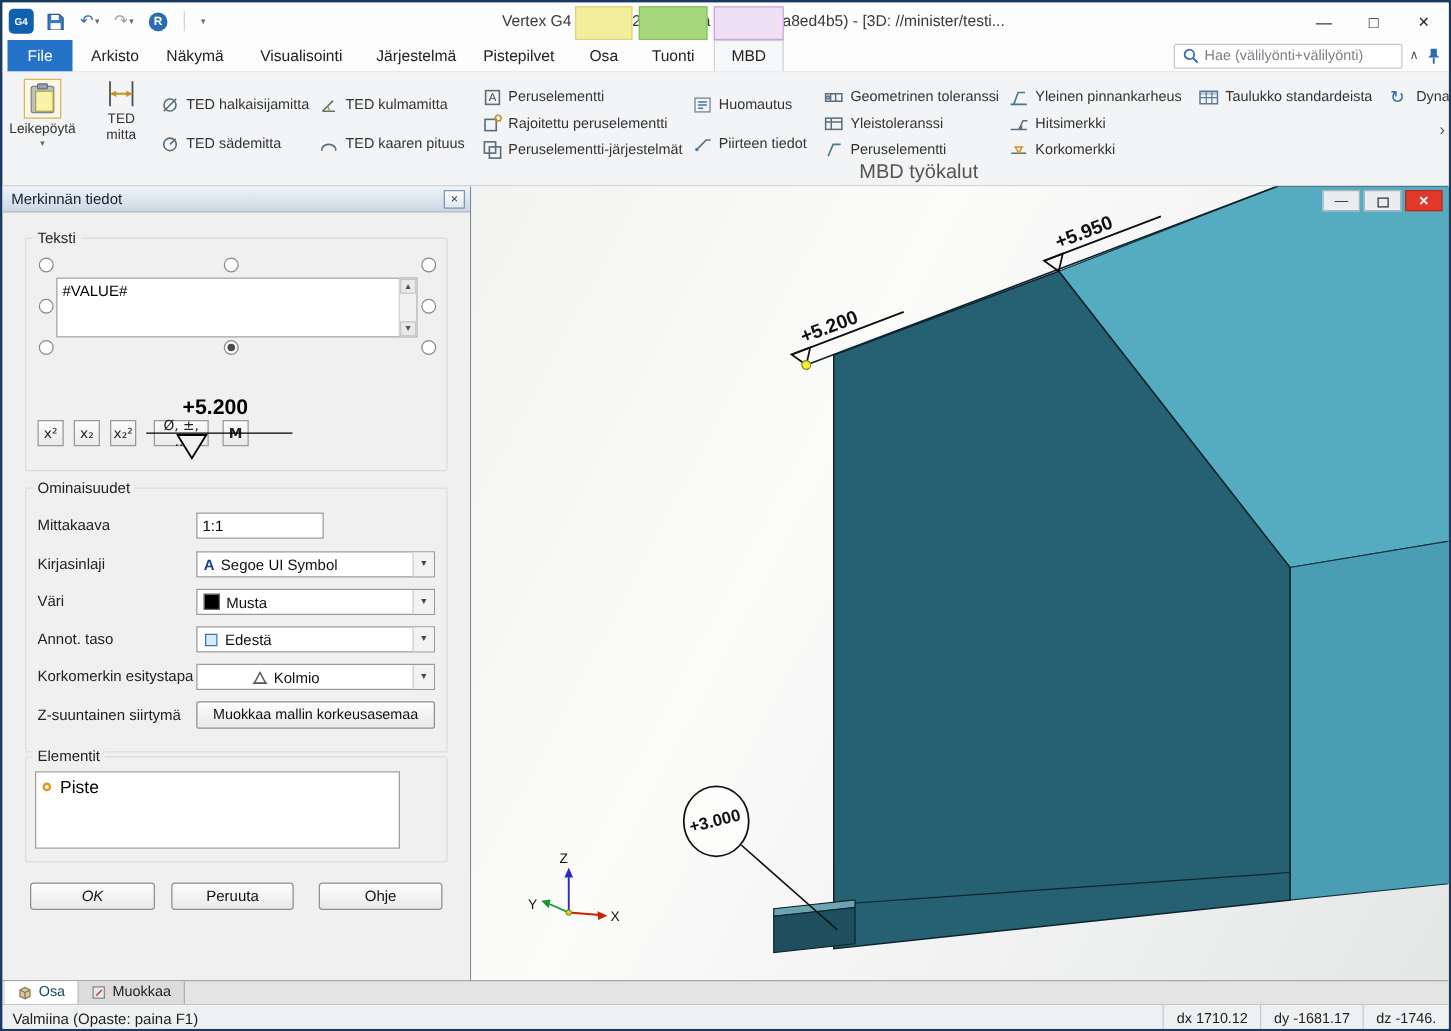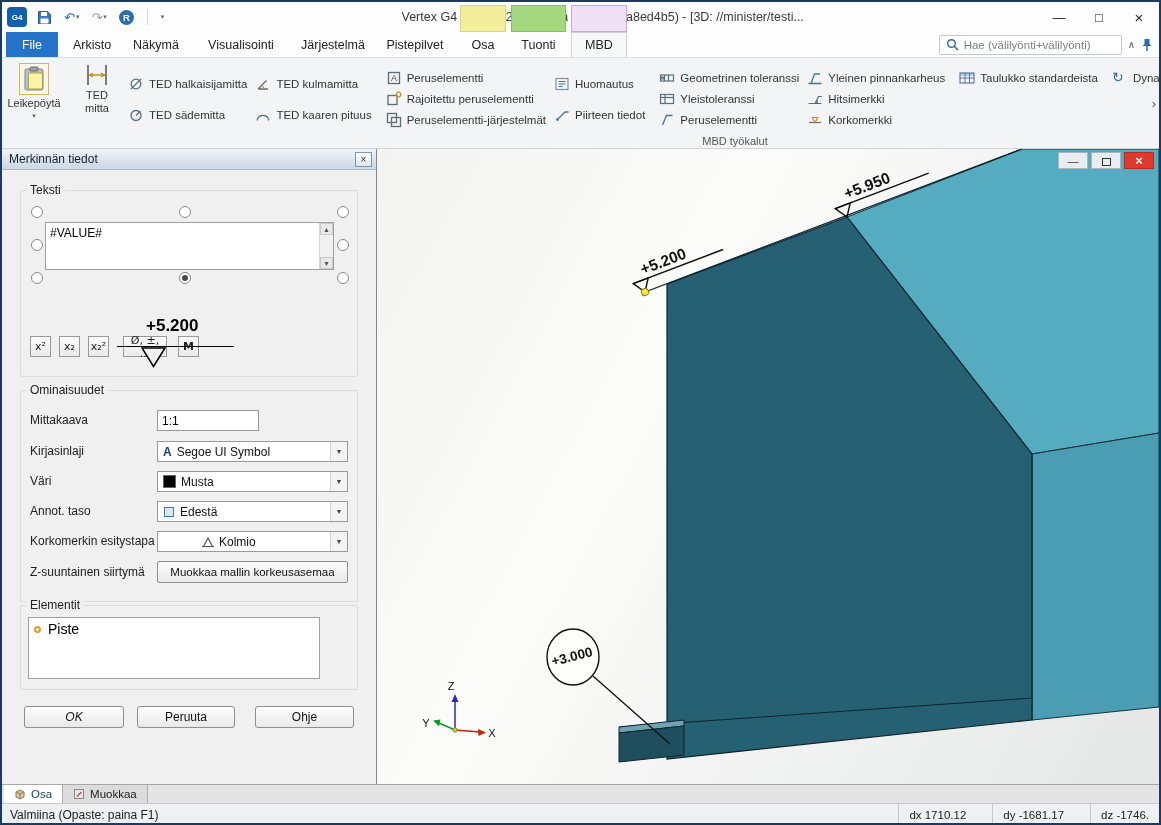--- a/index.html
+++ b/index.html
@@ -43,21 +43,21 @@
   .ribbon { position:relative; height:91px; background:#f3f4f6; border-bottom:1px solid #cfd4d9; display:flex; align-items:flex-start; padding:0 2px; }
   .rib-group { display:flex; align-items:flex-start; }
   .rib-sep { width:1px; align-self:stretch; margin:5px 3px; background:#dcdfe3; }
   .big-btn { display:flex; flex-direction:column; align-items:center; gap:2px; width:54px; padding-top:5px; font-size:11px; color:#333; line-height:1.15; }
   .bb-frame { border:1px solid #d8b45a; background:#fbf6e6; padding:2px; }
   .bb-label { text-align:center; }
   .rib-col { display:flex; flex-direction:column; padding-top:10px; gap:2px; }
   .rib-col.rows2 { padding-top:16px; gap:12px; }
   .sm-btn { display:flex; align-items:center; gap:5px; font-size:11.5px; color:#333; padding:0 4px; height:19px; white-space:nowrap; }
   .sm-icon { width:16px; height:16px; display:inline-flex; flex:none; }
-  .rib-footer { position:absolute; bottom:1px; left:583px; width:300px; text-align:center; font-size:11px; color:#555; }
+  .rib-footer { position:absolute; bottom:1px; left:583px; width:300px; text-align:center; font-size:16px; color:#555; }
   .rib-more { position:absolute; right:3px; top:38px; font-size:13px; color:#555; }
   .dyn-glyph { font-size:14px; color:#2b6cb0; line-height:1; }
 
   
   .main { display:flex; height:635px; }
 
   
   .dialog { width:375px; flex:none; display:flex; flex-direction:column; background:#f0f0f0; border-right:1px solid #7f8a94; }
   .dlg-title { height:21px; background:linear-gradient(#eef3f8,#ccd8e4); border-bottom:1px solid #a9b6c3; display:flex; align-items:center; padding:0 4px 0 7px; font-size:12px; color:#15202b; }
   .dlg-x { margin-left:auto; width:17px; height:15px; border:1px solid #8096ab; background:linear-gradient(#fff,#dde6ef); font-size:10px; color:#333; display:flex; align-items:center; justify-content:center; }
@@ -96,21 +96,21 @@
   .model-svg { position:absolute; inset:0; }
   .model-svg text { font-family:"Liberation Sans","DejaVu Sans",sans-serif; fill:#101010; }
 
   
   .doctabs { height:19px; background:#e4e4e4; border-top:1px solid #a8a8a8; display:flex; align-items:stretch; padding-left:2px; }
   .doctab { display:flex; align-items:center; gap:5px; padding:0 10px; font-size:11.5px; color:#16455e; border-right:1px solid #b0b0b0; background:#dcdcdc; }
   .doctab.active { background:#fff; }
   .doctab .lbl2 { color:#222; }
   .statusbar { height:22px; background:#eef0f1; border-top:1px solid #c6c9cc; display:flex; align-items:stretch; font-size:12px; color:#222; }
   .status-text { display:flex; align-items:center; padding-left:8px; }
-  .coords { margin-left:auto; display:flex;gap:16px; }
+  .coords { margin-left:auto; display:flex; }
   .coord { border-left:1px solid #c6c9cc; padding:0 10px; display:flex; align-items:center; font-size:11.5px; white-space:nowrap; }
 </style>
 </head>
 <body>
 
 <div class="window">
 
   <div class="titlebar">
     <div class="qat">
       <div class="logo">

